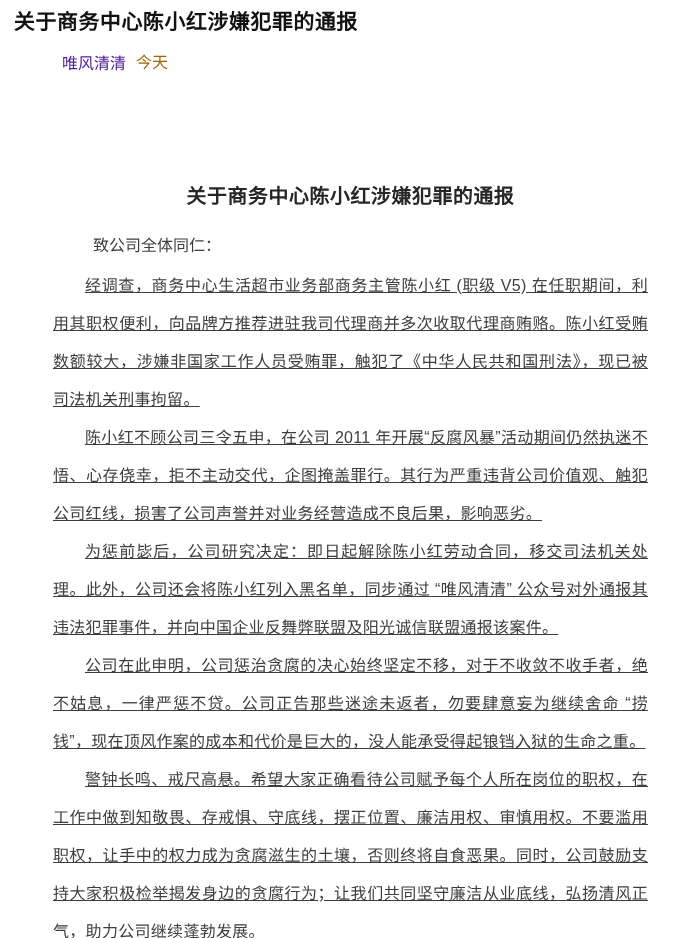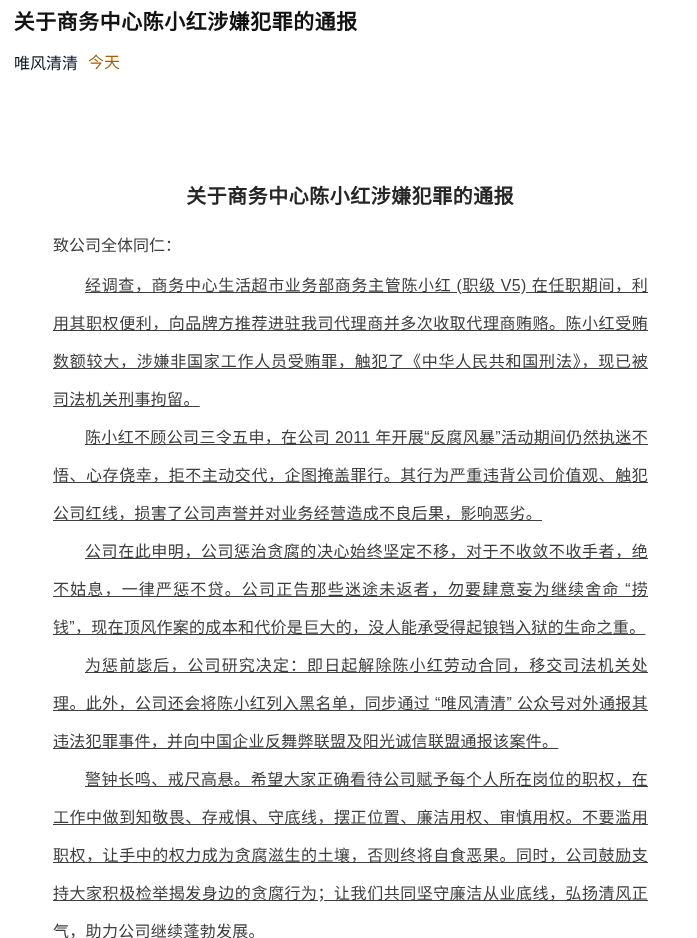--- a/index.html
+++ b/index.html
@@ -23,23 +23,24 @@
     margin-bottom: 15px;
   }
   .byline {
     display: flex;
     align-items: center;
     gap: 10px;
     font-size: 16px;
     line-height: 22px;
   }
   .account-name {
-    color: #0f172a;
+    color: #4c1d95;
     text-decoration: none;
     cursor: pointer;
+    margin-left: 48px;
   }
   .publish-time {
     color: #a16207;
     font-family: Liberation Mono, monospace;
   }
   
   .notice-doc {
     margin-top: 106px;
     padding: 0 49px 0 53px;
     color: #3e3e3e;
@@ -50,20 +51,21 @@
     font-weight: 700;
     color: #262626;
     text-align: center;
     line-height: 30px;
     margin-bottom: 16px;
     letter-spacing: 0.5px;
   }
   .salutation {
     line-height: 38px;
     margin-bottom: 2px;
+    margin-left: 40px;
   }
   .notice-doc p.body-para {
     line-height: 38px;
     text-indent: 32px;
     text-align: justify;
     letter-spacing: 0.3px;
     text-decoration: underline;
   }
 </style>
 </head>
@@ -79,19 +81,19 @@
 
 <section class="notice-doc">
   <h2 class="doc-title">关于商务中心陈小红涉嫌犯罪的通报</h2>
 
   <p class="salutation">致公司全体同仁：</p>
 
   <p class="body-para">经调查，商务中心生活超市业务部商务主管陈小红 (职级 V5) 在任职期间，利用其职权便利，向品牌方推荐进驻我司代理商并多次收取代理商贿赂。陈小红受贿数额较大，涉嫌非国家工作人员受贿罪，触犯了《中华人民共和国刑法》，现已被司法机关刑事拘留。</p>
 
   <p class="body-para">陈小红不顾公司三令五申，在公司 2011 年开展“反腐风暴”活动期间仍然执迷不悟、心存侥幸，拒不主动交代，企图掩盖罪行。其行为严重违背公司价值观、触犯公司红线，损害了公司声誉并对业务经营造成不良后果，影响恶劣。</p>
 
+  <p class="body-para">为惩前毖后，公司研究决定：即日起解除陈小红劳动合同，移交司法机关处理。此外，公司还会将陈小红列入黑名单，同步通过 “唯风清清” 公众号对外通报其违法犯罪事件，并向中国企业反舞弊联盟及阳光诚信联盟通报该案件。</p>
+
   <p class="body-para">公司在此申明，公司惩治贪腐的决心始终坚定不移，对于不收敛不收手者，绝不姑息，一律严惩不贷。公司正告那些迷途未返者，勿要肆意妄为继续舍命 “捞钱”，现在顶风作案的成本和代价是巨大的，没人能承受得起锒铛入狱的生命之重。</p>
-
-  <p class="body-para">为惩前毖后，公司研究决定：即日起解除陈小红劳动合同，移交司法机关处理。此外，公司还会将陈小红列入黑名单，同步通过 “唯风清清” 公众号对外通报其违法犯罪事件，并向中国企业反舞弊联盟及阳光诚信联盟通报该案件。</p>
 
   <p class="body-para">警钟长鸣、戒尺高悬。希望大家正确看待公司赋予每个人所在岗位的职权，在工作中做到知敬畏、存戒惧、守底线，摆正位置、廉洁用权、审慎用权。不要滥用职权，让手中的权力成为贪腐滋生的土壤，否则终将自食恶果。同时，公司鼓励支持大家积极检举揭发身边的贪腐行为；让我们共同坚守廉洁从业底线，弘扬清风正气，助力公司继续蓬勃发展。</p>
 
 </section>
 
 </body></html>

